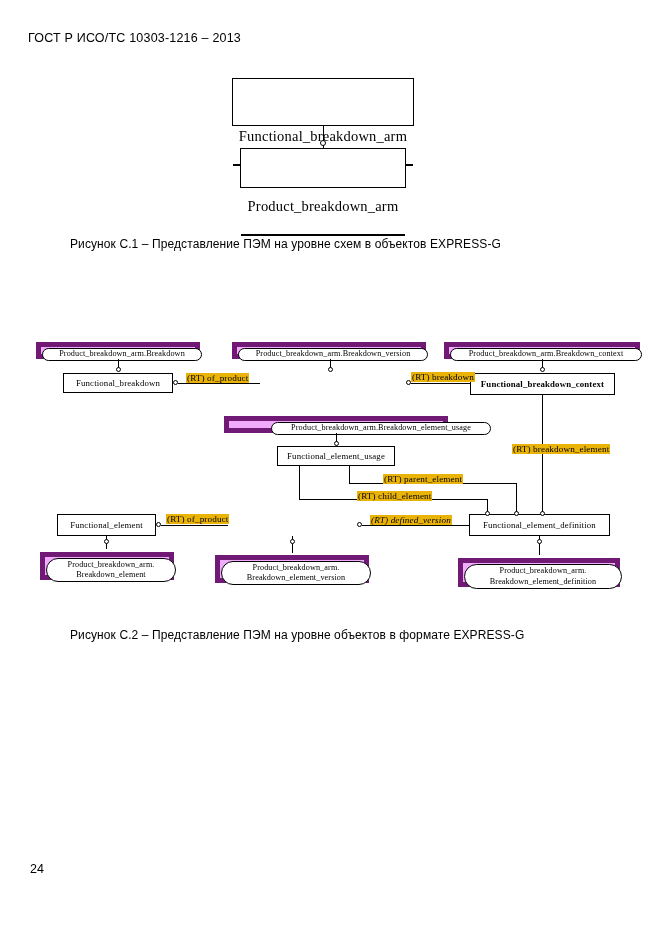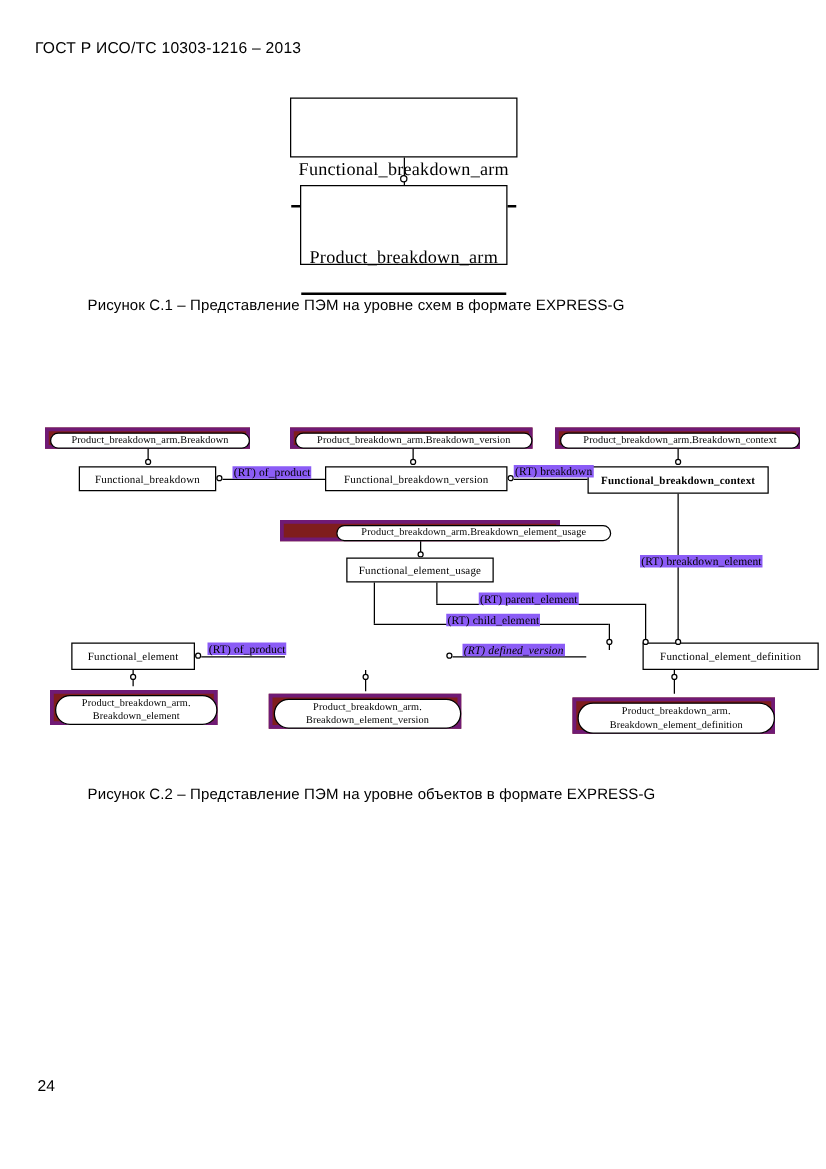--- a/index.html
+++ b/index.html
@@ -80,22 +80,22 @@
     font-size: 8.8px;
     letter-spacing: 0.15px;
     line-height: 1.15;
     text-align: center;
     white-space: nowrap;
   }
   
   .refframe {
     position: absolute;
     box-sizing: border-box;
-    border: 3px solid #701a75;
-    background: #7f1d1d;
+    border: 5px solid #701a75;
+    background: #f0abfc;
   }
   .refround {
     position: absolute;
     box-sizing: border-box;
     border: 1px solid #000;
     border-radius: 999px;
     background: #fff;
     display: flex;
     flex-direction: column;
     align-items: center;
@@ -141,48 +141,48 @@
     border: 1px solid #000;
     border-radius: 50%;
     background: #fff;
   }
   .lbl {
     position: absolute;
     font-family: "Liberation Serif", serif;
     font-size: 9.2px;
     letter-spacing: 0.1px;
     white-space: nowrap;
-    background: #8b5cf6;
+    background: #eab308;
     padding: 0 1px;
   }
 </style>
 </head>
 <body>
 
 <div class="page">
 
   <div class="hdr">ГОСТ Р ИСО/ТС 10303-1216 – 2013</div>
 
   <div class="fig" style="left:0;top:0;width:661px;height:230px;">
 
     <div class="schema-box" style="left:232px;top:78px;width:182px;height:48px;">
       <div class="schema-title">Functional_breakdown_arm</div>
       <div class="schema-body"></div>
     </div>
 
     <div class="ln-v thick" style="left:323px;top:126px;height:22px;"></div>
     <div class="dot" style="left:320px;top:140px;"></div>
 
-    <div class="schema-box" style="left:240px;top:148px;width:166px;height:64px;">
+    <div class="schema-box" style="left:240px;top:148px;width:166px;height:40px;">
       <div class="schema-title">Product_breakdown_arm</div>
       <div class="schema-body"></div>
     </div>
   </div>
 
-  <div class="caption" id="cap1">Рисунок С.1 –  Представление ПЭМ на уровне схем в формате EXPRESS-G</div>
+  <div class="caption" id="cap1">Рисунок С.1 –  Представление ПЭМ на уровне схем в объектов EXPRESS-G</div>
 
   <div class="fig" style="left:0;top:0;width:661px;height:620px;">
 
     <div class="refframe" style="left:36px;top:342px;width:164px;height:17px;">
       <div class="refround" style="left:1px;top:1px;width:160px;height:13px;">
         <span>Product_breakdown_arm.Breakdown</span>
       </div>
     </div>
 
     <div class="refframe" style="left:232px;top:342px;width:194px;height:17px;">
@@ -201,21 +201,20 @@
     <div class="dot sm" style="left:116px;top:367px;"></div>
 
     <div class="ln-v thick" style="left:330px;top:359px;height:11px;"></div>
     <div class="dot sm" style="left:328px;top:367px;"></div>
 
     <div class="ln-v thick" style="left:542px;top:359px;height:11px;"></div>
     <div class="dot sm" style="left:540px;top:367px;"></div>
 
     <div class="ent" style="left:63px;top:373px;width:110px;height:20px;">Functional_breakdown</div>
 
-    <div class="ent" style="left:260px;top:373px;width:146px;height:20px;">Functional_breakdown_version</div>
 
     <div class="ent" style="left:470px;top:373px;width:145px;height:22px;font-weight:bold;">Functional_breakdown_context</div>
 
     <div class="reldot" style="left:173px;top:380px;"></div>
     <div class="ln-h" style="left:178px;top:383px;width:82px;"></div>
     <div class="lbl" style="left:186px;top:373px;">(RT) of_product</div>
 
     <div class="reldot" style="left:406px;top:380px;"></div>
     <div class="ln-h" style="left:411px;top:383px;width:59px;"></div>
     <div class="lbl" style="left:411px;top:372px;">(RT) breakdown</div>
@@ -240,21 +239,21 @@
     <div class="lbl" style="left:383px;top:474px;">(RT) parent_element</div>
 
     <div class="ln-v" style="left:299px;top:466px;height:33px;"></div>
     <div class="ln-h" style="left:299px;top:499px;width:188px;"></div>
     <div class="ln-v" style="left:487px;top:499px;height:21px;"></div>
     <div class="lbl" style="left:357px;top:491px;text-align:right;">(RT) child_element</div>
 
     <div class="ent" style="left:57px;top:514px;width:99px;height:22px;">Functional_element</div>
 
 
-    <div class="ent" style="left:469px;top:514px;width:141px;height:22px;margin-left:45px;">Functional_element_definition</div>
+    <div class="ent" style="left:469px;top:514px;width:141px;height:22px;">Functional_element_definition</div>
 
     <div class="reldot" style="left:485px;top:511px;"></div>
     <div class="reldot" style="left:514px;top:511px;"></div>
     <div class="reldot" style="left:540px;top:511px;"></div>
 
     <div class="reldot" style="left:156px;top:522px;"></div>
     <div class="ln-h" style="left:161px;top:525px;width:67px;"></div>
     <div class="lbl" style="left:166px;top:514px;">(RT) of_product</div>
 
     <div class="reldot" style="left:357px;top:522px;"></div>

